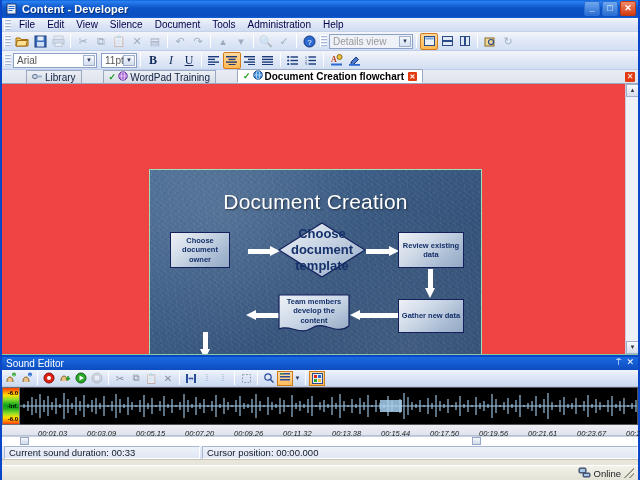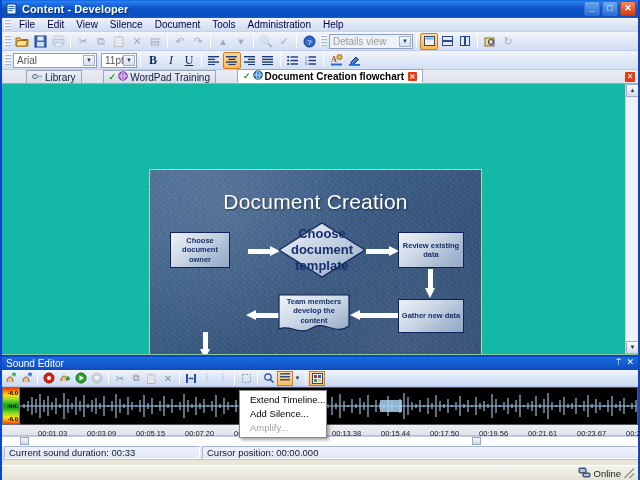--- a/index.html
+++ b/index.html
@@ -114,21 +114,21 @@
     margin-left: 2px;
   }
   .tabstrip-close {
     position: absolute; right: 3px; top: 2px;
     width: 10px; height: 10px; background: #e23b12; color: #fff;
     font-size: 8px; line-height: 10px; text-align: center; border-radius: 1px;
   }
 
   
   .docarea {
-    flex: 1 1 auto; background: #14b8a6;
+    flex: 1 1 auto; background: #ef4444;
     position: relative; overflow: hidden;
     border-bottom: 1px solid #88c8a0;
   }
   .scrollbar-v {
     position: absolute; right: 0; top: 0; width: 13px; bottom: 0;
     background: #eef1f7; border-left: 1px solid #c6cede;
     display: flex; flex-direction: column; justify-content: space-between;
   }
   .sb-arrow {
     width: 13px; height: 13px;
@@ -221,21 +221,21 @@
   .meter span { position: absolute; right: 1px; font-weight: bold; }
   .wave {
     flex: 1 1 auto; height: 38px; background: #000; position: relative; overflow: hidden;
     border: 1px solid #555; border-left: none;
   }
   .ruler {
     flex: 0 0 11px; height: 11px; display: flex; position: relative;
     background: linear-gradient(to bottom,#edeff4,#dfe3ec);
     border-bottom: 1px solid #b9c2d4; font-size: 7.5px; color: #1a1a1a;
   }
-  .ruler .tick { position: absolute; top: 4px; }
+  .ruler .tick { position: absolute; top: 4px; font-style: italic; }
   .hscroll {
     flex: 0 0 9px; height: 9px; background: #fff;
     border-top: 1px solid #c7cfdf; position: relative;
   }
   .hscroll .thumb {
     position: absolute; top: 0; height: 8px; width: 9px;
     background: linear-gradient(to bottom,#f6f8fc,#cfd9ea);
     border: 1px solid #98a8c4;
   }
   .statusrow {
@@ -898,19 +898,14 @@
         <rect x="1" y="1" width="7" height="5" rx="1" fill="#5a6a88" stroke="#3a4a68"></rect>
         <rect x="2" y="2" width="5" height="3" fill="#a8c8e8"></rect>
         <rect x="5" y="6" width="7" height="4" rx="1" fill="#5a6a88" stroke="#3a4a68"></rect>
         <rect x="6" y="7" width="5" height="2" fill="#a8c8e8"></rect>
       </svg>
     </span>
     <span>Online</span>
     <span class="grip2"></span>
   </div>
 
-  <div class="ctxmenu">
-    <div class="mi">Extend Timeline...</div>
-    <div class="mi">Add Silence...</div>
-    <div class="mi disabled">Amplify...</div>
-  </div>
 
 </div>
 
 </body></html>

